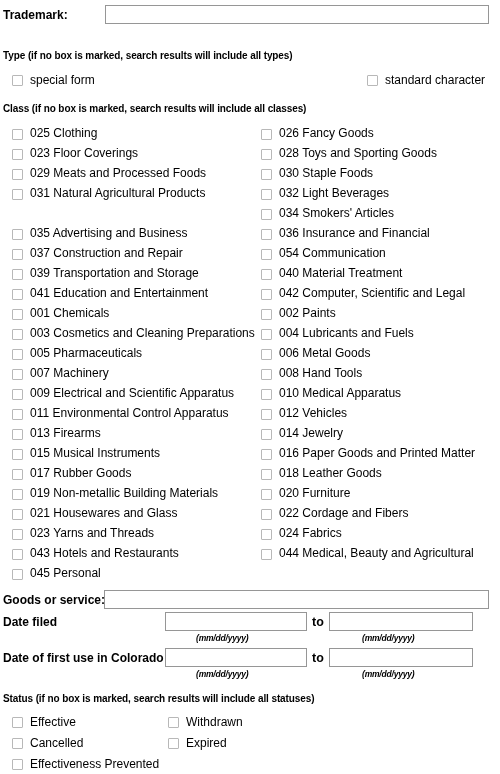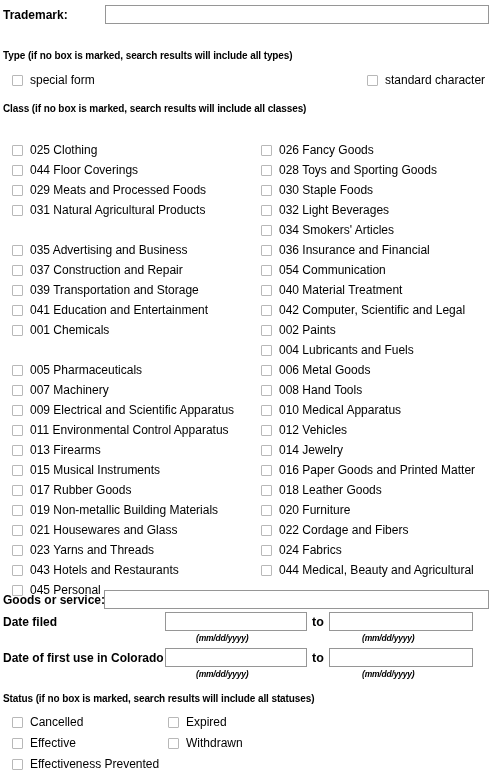--- a/index.html
+++ b/index.html
@@ -103,23 +103,23 @@
     position: absolute;
     left: 0; top: 125px;
     width: 500px;
   }
   .class-row {
     height: 20px;
     position: relative;
   }
   .class-cell {
     position: absolute;
-    top: 19px;
+    top: 2px;
     display: flex;
-    align-items: center;
+    align-items: flex-end;
     gap: 7px;
     white-space: nowrap;
   }
   .class-cell.col0 { left: 12px; }
   .class-cell.col1 { left: 261px; }
 
   
   #goods-row {
     position: absolute;
     left: 0; top: 590px;
@@ -245,21 +245,21 @@
         <span class="lbl">025 Clothing</span>
       </label>
       <label class="class-cell col1">
         <span class="cb"></span>
         <span class="lbl">026 Fancy Goods</span>
       </label>
     </div>
     <div class="class-row">
       <label class="class-cell col0">
         <span class="cb"></span>
-        <span class="lbl">044 Floor Coverings</span>
+        <span class="lbl">023 Floor Coverings</span>
       </label>
       <label class="class-cell col1">
         <span class="cb"></span>
         <span class="lbl">028 Toys and Sporting Goods</span>
       </label>
     </div>
     <div class="class-row">
       <label class="class-cell col0">
         <span class="cb"></span>
         <span class="lbl">029 Meats and Processed Foods</span>
@@ -329,20 +329,24 @@
       <label class="class-cell col0">
         <span class="cb"></span>
         <span class="lbl">001 Chemicals</span>
       </label>
       <label class="class-cell col1">
         <span class="cb"></span>
         <span class="lbl">002 Paints</span>
       </label>
     </div>
     <div class="class-row">
+      <label class="class-cell col0">
+        <span class="cb"></span>
+        <span class="lbl">003 Cosmetics and Cleaning Preparations</span>
+      </label>
       <label class="class-cell col1">
         <span class="cb"></span>
         <span class="lbl">004 Lubricants and Fuels</span>
       </label>
     </div>
     <div class="class-row">
       <label class="class-cell col0">
         <span class="cb"></span>
         <span class="lbl">005 Pharmaceuticals</span>
       </label>
@@ -481,35 +485,35 @@
   <span id="date-first-use-hint-from" class="hint">(mm/dd/yyyy)</span>
   <span id="date-first-use-hint-to" class="hint">(mm/dd/yyyy)</span>
 </div>
 
 <div id="status-heading" class="section-head">Status (if no box is marked, search results will include all statuses)</div>
 
 <div id="status-list">
     <div class="status-row">
       <label class="status-cell col0">
         <span class="cb"></span>
-        <span class="lbl">Cancelled</span>
+        <span class="lbl">Effective</span>
       </label>
       <label class="status-cell col1">
         <span class="cb"></span>
-        <span class="lbl">Expired</span>
+        <span class="lbl">Withdrawn</span>
       </label>
     </div>
     <div class="status-row">
       <label class="status-cell col0">
         <span class="cb"></span>
-        <span class="lbl">Effective</span>
+        <span class="lbl">Cancelled</span>
       </label>
       <label class="status-cell col1">
         <span class="cb"></span>
-        <span class="lbl">Withdrawn</span>
+        <span class="lbl">Expired</span>
       </label>
     </div>
     <div class="status-row">
       <label class="status-cell col0">
         <span class="cb"></span>
         <span class="lbl">Effectiveness Prevented</span>
       </label>
     </div>
   </div>
 

